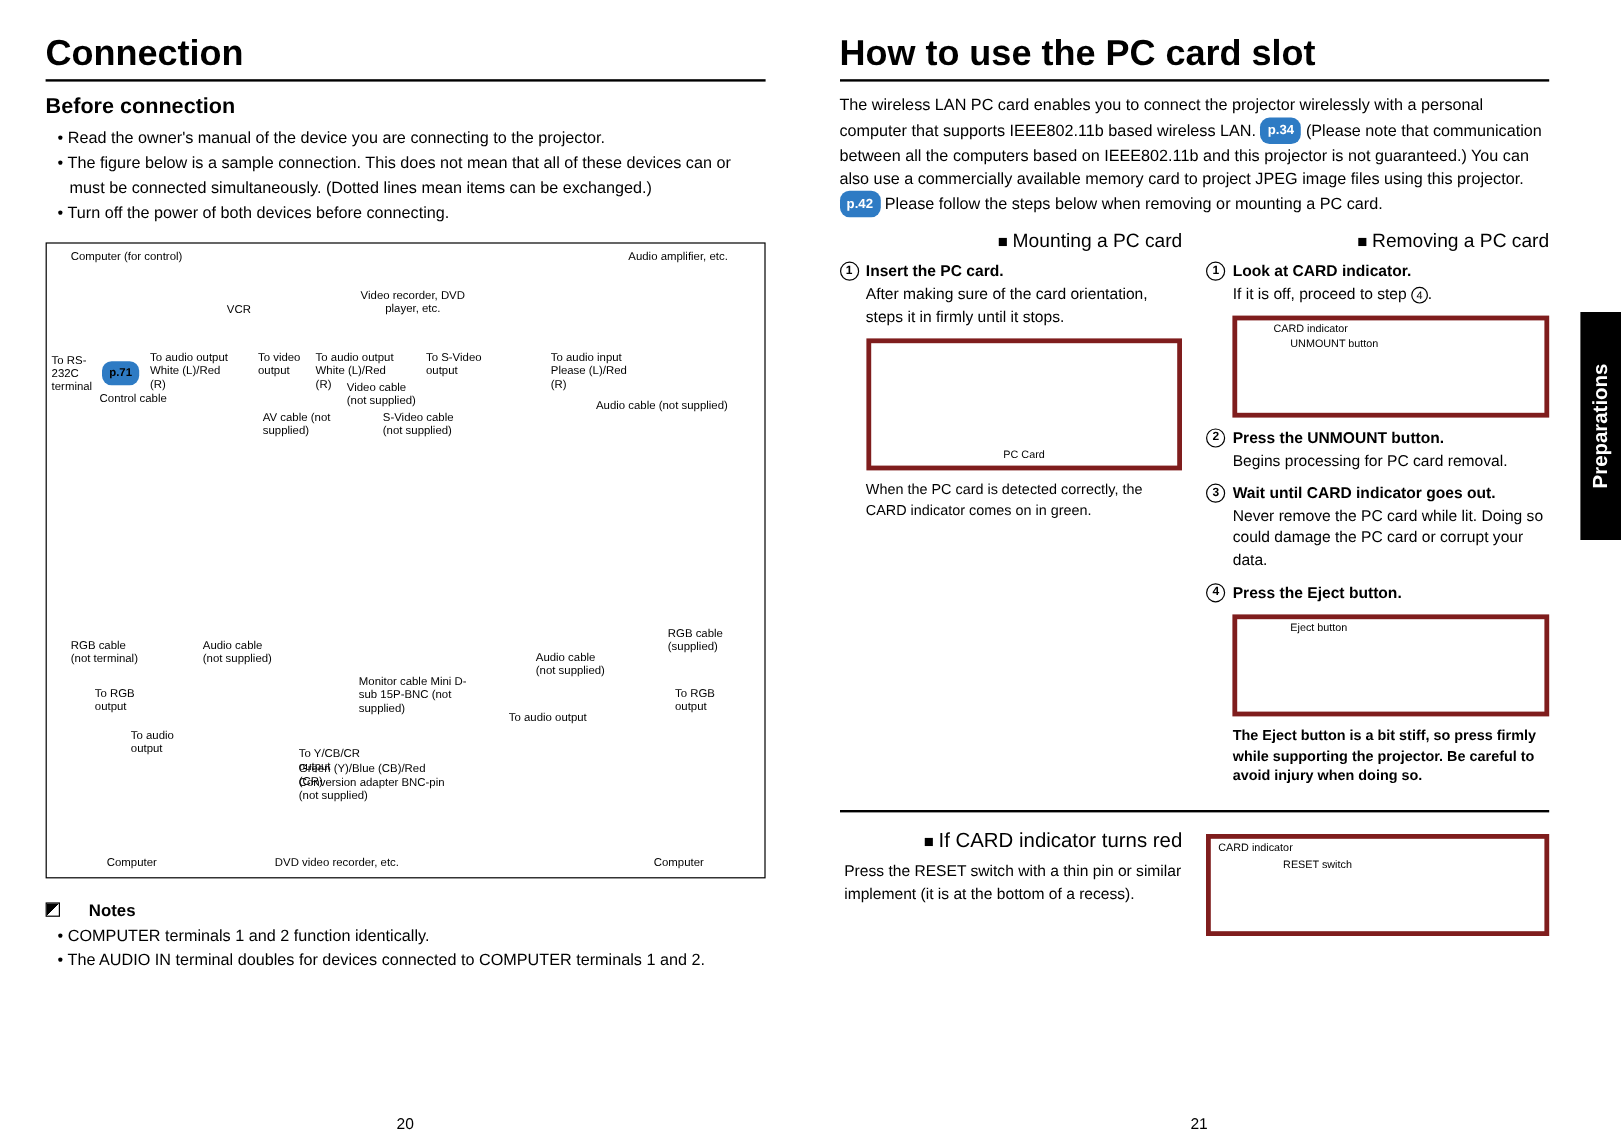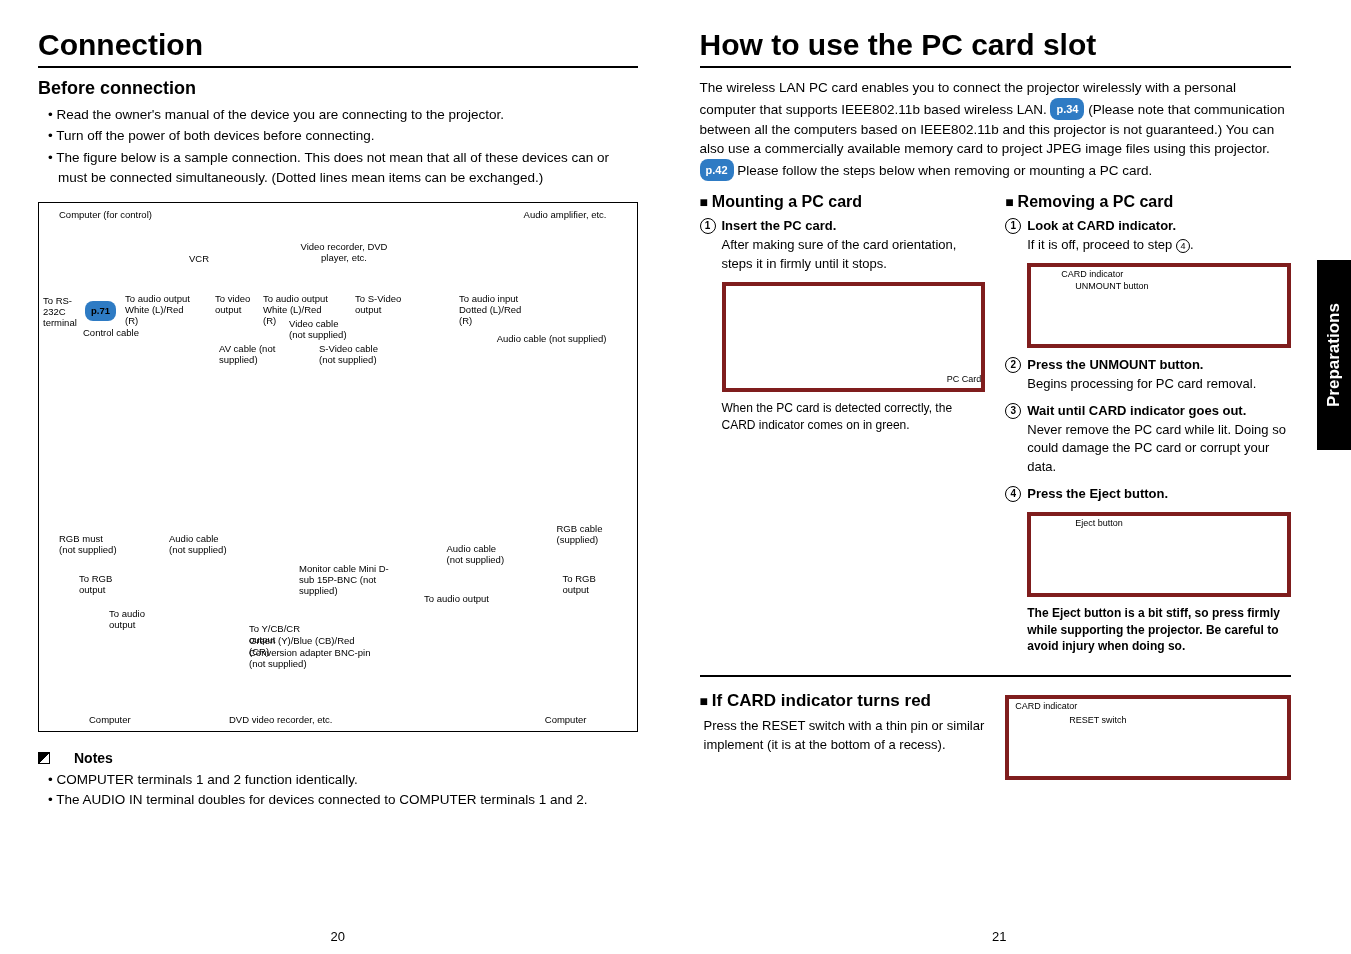--- a/index.html
+++ b/index.html
@@ -19,21 +19,21 @@
   .notes-sec { margin-top: 18px; }
   .notes-head { font-size: 14px; font-weight: bold; display: flex; align-items: center; gap: 24px; margin-bottom: 4px; }
   .notes-icon { width: 12px; height: 12px; background: linear-gradient(135deg, #000 50%, #fff 50%); border: 1px solid #000; }
   .notes-list { font-size: 13.5px; line-height: 1.45; margin-left: 10px; }
   .notes-list li { list-style: none; text-indent: -10px; padding-left: 10px; }
   .notes-list li::before { content: "• "; }
   .pagenum { position: absolute; bottom: 10px; font-size: 13px; width: calc(100% - 76px); text-align: center; }
   .right .intro { font-size: 13.5px; line-height: 1.45; margin-bottom: 12px; }
   .columns { display: flex; gap: 20px; }
   .col { width: 50%; }
-  .blk-head { font-size: 16px; font-weight: bold; margin-bottom: 6px; }
+  .blk-head { font-size: 16px; font-weight: normal; margin-bottom: 6px; text-align: right; }
   .blk-head::before { content: "■ "; font-size: 14px; }
   .step { font-size: 13px; line-height: 1.45; margin-bottom: 8px; position: relative; padding-left: 22px; }
   .step .num { position: absolute; left: 0; top: 1px; width: 16px; height: 16px; border: 1.2px solid #000; border-radius: 50%; font-size: 10px; text-align: center; line-height: 14px; font-weight: bold; }
   .step .ttl { font-weight: bold; display: block; }
   .step .body { display: block; }
   .mini-diagram { border: 4px solid #7f1d1d; height: 110px; margin: 4px 0 8px 22px; display:flex; align-items:center; justify-content:center; font-size:10px; color:#888; position:relative;}
   .mini-diagram.small { height: 85px; }
   .caption { font-size: 12px; margin-left: 22px; line-height:1.4; }
   .caption.bold { font-weight: bold; }
   .side-tab { position: absolute; right: 0; top: 260px; width: 34px; height: 190px; background: #000; color: #fff; writing-mode: vertical-rl; transform: rotate(180deg); text-align: center; font-size: 17px; font-weight: bold; display: flex; align-items: center; justify-content: center; }
@@ -44,44 +44,44 @@
 </head>
 <body>
 
 <div class="page">
 
   <div class="left">
     <h1 class="section-title">Connection</h1>
     <h2 class="sub">Before connection</h2>
     <ul class="bullets">
       <li>Read the owner's manual of the device you are connecting to the projector.</li>
+      <li>The figure below is a sample connection. This does not mean that all of these devices can or must be connected simultaneously. (Dotted lines mean items can be exchanged.)</li>
       <li>Turn off the power of both devices before connecting.</li>
-      <li>The figure below is a sample connection. This does not mean that all of these devices can or must be connected simultaneously. (Dotted lines mean items can be exchanged.)</li>
     </ul>
 
     <div class="diagram-box">
       <div class="diagram-labels">
         <span class="dlabel" style="left:20px; top:6px;">Computer (for control)</span>
         <span class="dlabel" style="right:30px; top:6px;">Audio amplifier, etc.</span>
         <span class="dlabel" style="left:150px; top:50px;">VCR</span>
         <span class="dlabel" style="left:260px; top:38px; width:90px; text-align:center;">Video recorder, DVD player, etc.</span>
         <span class="dlabel" style="left:4px; top:92px; width:40px;">To RS-232C terminal</span>
         <span class="pref dlabel" style="left:46px; top:98px;">p.71</span>
         <span class="dlabel" style="left:44px; top:124px;">Control cable</span>
         <span class="dlabel" style="left:86px; top:90px; width:70px;">To audio output White (L)/Red (R)</span>
         <span class="dlabel" style="left:176px; top:90px; width:38px;">To video output</span>
         <span class="dlabel" style="left:224px; top:90px; width:70px;">To audio output White (L)/Red (R)</span>
         <span class="dlabel" style="left:316px; top:90px; width:50px;">To S-Video output</span>
-        <span class="dlabel" style="left:420px; top:90px; width:70px;">To audio input Dotted (L)/Red (R)</span>
+        <span class="dlabel" style="left:420px; top:90px; width:70px;">To audio input Please (L)/Red (R)</span>
         <span class="dlabel" style="left:180px; top:140px; width:60px;">AV cable (not supplied)</span>
         <span class="dlabel" style="left:250px; top:115px; width:60px;">Video cable (not supplied)</span>
         <span class="dlabel" style="left:280px; top:140px; width:70px;">S-Video cable (not supplied)</span>
         <span class="dlabel" style="right:30px; top:130px;">Audio cable (not supplied)</span>
 
-        <span class="dlabel" style="left:20px; top:330px; width:60px;">RGB must (not supplied)</span>
+        <span class="dlabel" style="left:20px; top:330px; width:60px;">RGB cable (not terminal)</span>
         <span class="dlabel" style="left:130px; top:330px; width:60px;">Audio cable (not supplied)</span>
         <span class="dlabel" style="right:30px; top:320px; width:50px;">RGB cable (supplied)</span>
         <span class="dlabel" style="right:130px; top:340px; width:60px;">Audio cable (not supplied)</span>
         <span class="dlabel" style="left:40px; top:370px; width:44px;">To RGB output</span>
         <span class="dlabel" style="right:30px; top:370px; width:44px;">To RGB output</span>
         <span class="dlabel" style="left:70px; top:405px; width:40px;">To audio output</span>
         <span class="dlabel" style="left:380px; top:390px; width:70px; text-align:right;">To audio output</span>
         <span class="dlabel" style="left:260px; top:360px; width:100px;">Monitor cable Mini D-sub 15P-BNC (not supplied)</span>
         <span class="dlabel" style="left:210px; top:420px; width:80px;">To Y/CB/CR output</span>
         <span class="dlabel" style="left:210px; top:432px; width:120px;">Green (Y)/Blue (CB)/Red (CR)</span>
@@ -120,21 +120,21 @@
     <div class="columns">
 
       <div class="col">
         <div class="blk-head">Mounting a PC card</div>
         <div class="step">
           <span class="num">1</span>
           <span class="ttl">Insert the PC card.</span>
           <span class="body">After making sure of the card orientation, steps it in firmly until it stops.</span>
         </div>
         <div class="mini-diagram">
-          <span class="mdlabel" style="bottom:4px; left:0; right:0; text-align:right;">PC Card</span>
+          <span class="mdlabel" style="bottom:4px; left:0; right:0; text-align:center;">PC Card</span>
         </div>
         <p class="caption">When the PC card is detected correctly, the CARD indicator comes on in green.</p>
       </div>
 
       <div class="col">
         <div class="blk-head">Removing a PC card</div>
         <div class="step">
           <span class="num">1</span>
           <span class="ttl">Look at CARD indicator.</span>
           <span class="body">

